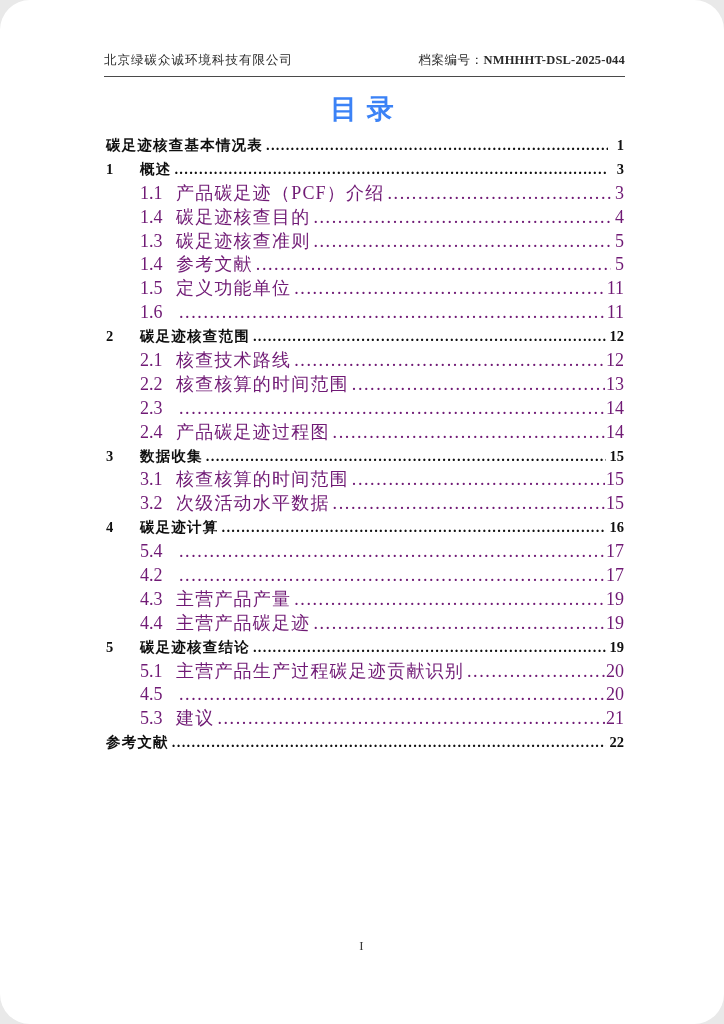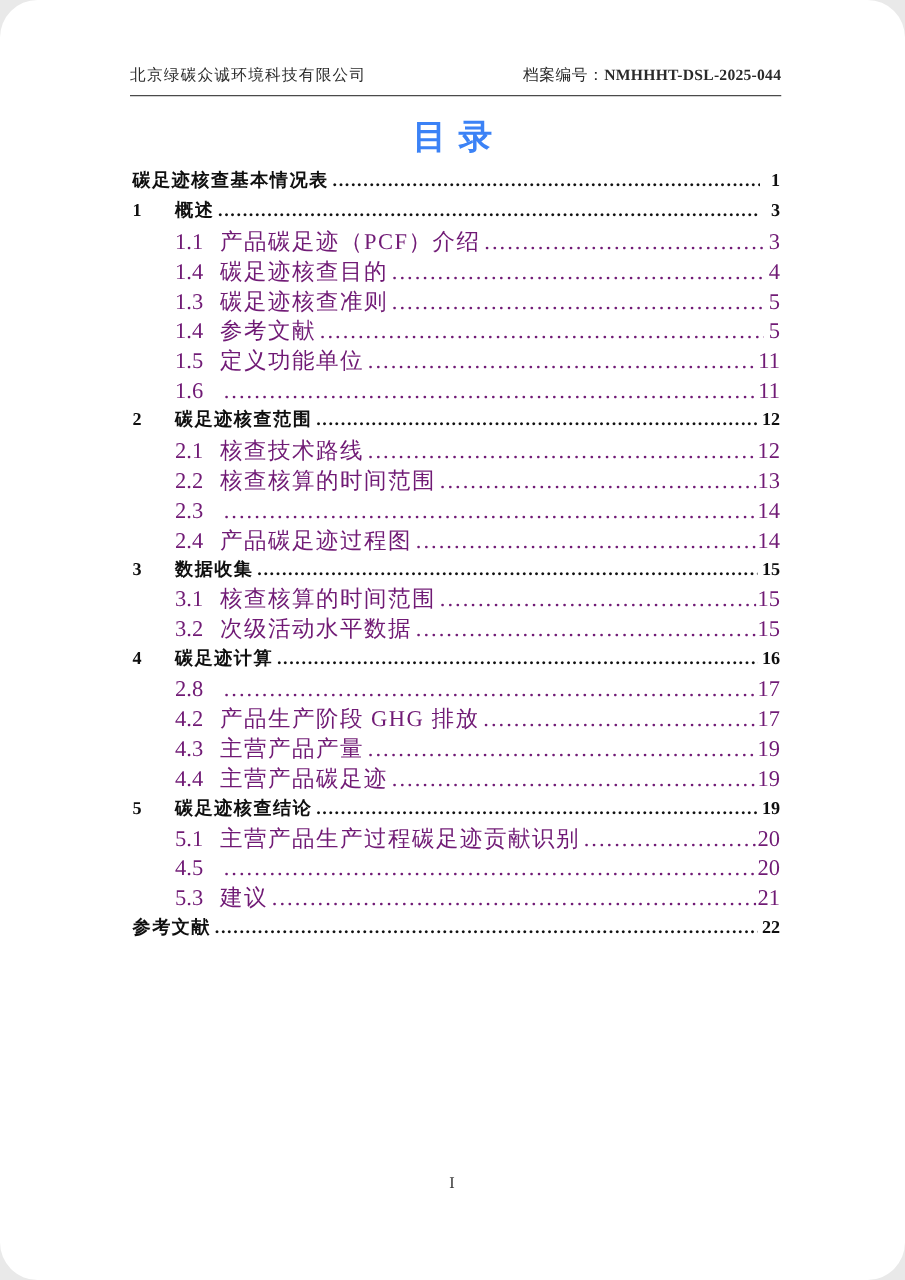--- a/index.html
+++ b/index.html
@@ -211,27 +211,26 @@
       <span class="leader">........................................................................................................................................................................................................</span>
       <span class="pg">15</span>
     </div>
       <div class="toc-row top">
       <span class="num">4</span>
       <span class="title">碳足迹计算</span>
       <span class="leader">........................................................................................................................................................................................................</span>
       <span class="pg">16</span>
     </div>
       <div class="toc-row sub">
-      <span class="num">2.8</span>
+      <span class="num">5.4</span>
       <span class="leader">........................................................................................................................................................................................................</span>
       <span class="pg">17</span>
     </div>
       <div class="toc-row sub">
       <span class="num">4.2</span>
-      <span class="title">产品生产阶段 GHG 排放</span>
       <span class="leader">........................................................................................................................................................................................................</span>
       <span class="pg">17</span>
     </div>
       <div class="toc-row sub">
       <span class="num">4.3</span>
       <span class="title">主营产品产量</span>
       <span class="leader">........................................................................................................................................................................................................</span>
       <span class="pg">19</span>
     </div>
       <div class="toc-row sub">

